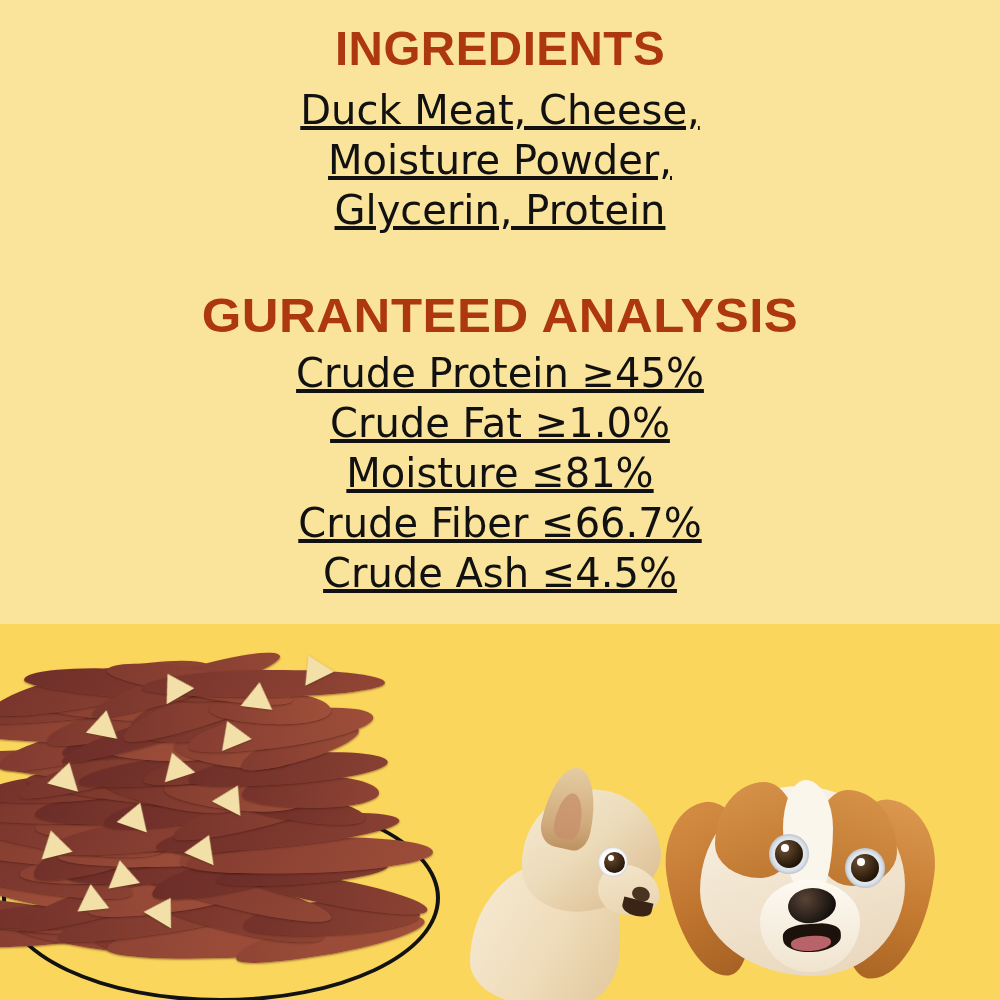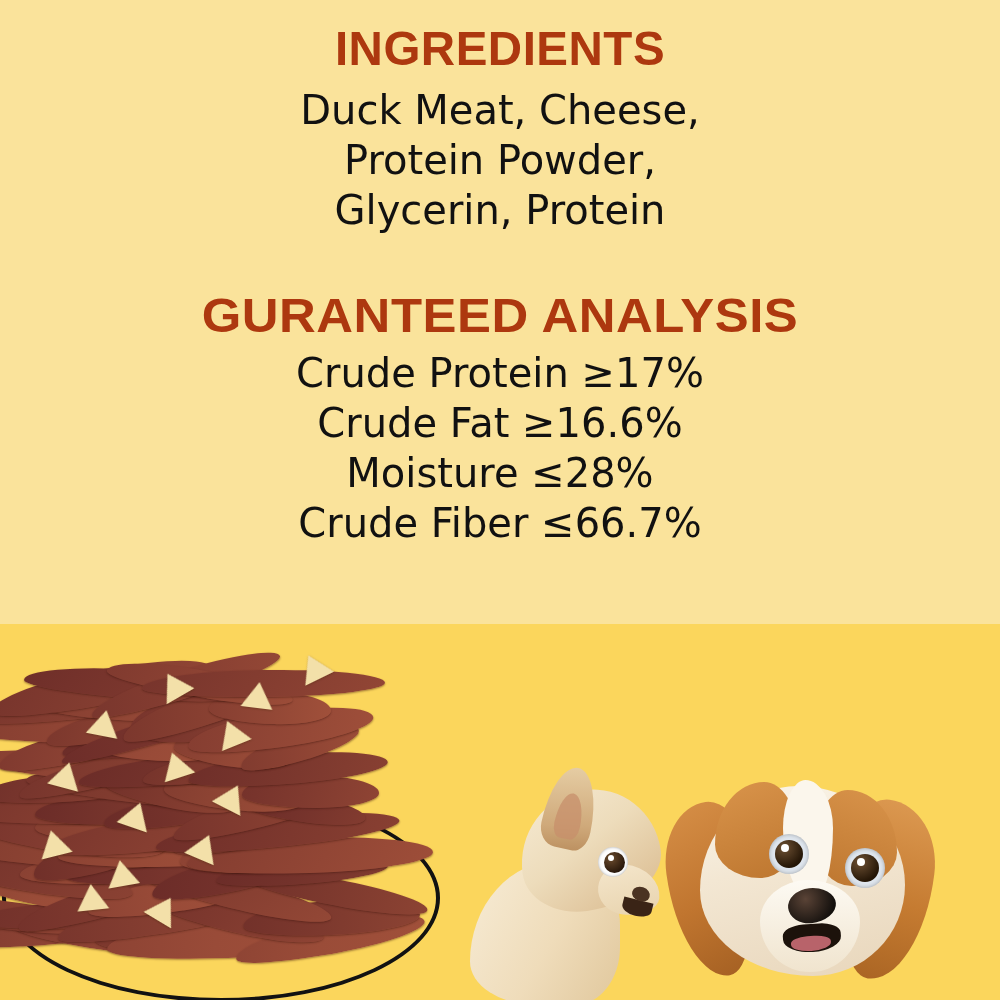--- a/index.html
+++ b/index.html
@@ -62,21 +62,21 @@
     text-align: center;
     color: #111111;
     font-family: "DejaVu Sans", sans-serif;
     font-weight: 400;
     font-size: 40px;
     line-height: 50px;
   }
   #ingredients-list { top: 85px; }
   #analysis-list    { top: 348px; }
 
-  .body-line { display: block; white-space: nowrap; }
+  .body-line { display: block; white-space: nowrap; text-decoration: underline; }
 
   
   #photo-band {
     position: absolute;
     left: 0; top: 624px;
     width: 1000px;
     height: 376px;
     background: #fbd65c;
     overflow: hidden;
     z-index: 1;
@@ -287,31 +287,32 @@
 <body>
 
 <div id="label">
 
   <div id="info-panel">
 
     <div id="ingredients-heading" class="heading">INGREDIENTS</div>
 
     <div id="ingredients-list" class="body-list">
       <span class="body-line">Duck Meat, Cheese,</span>
-      <span class="body-line">Protein Powder,</span>
+      <span class="body-line">Moisture Powder,</span>
       <span class="body-line">Glycerin, Protein</span>
     </div>
 
     <div id="analysis-heading" class="heading">GURANTEED ANALYSIS</div>
 
     <div id="analysis-list" class="body-list">
-      <span class="body-line">Crude Protein ≥17%</span>
-      <span class="body-line">Crude Fat ≥16.6%</span>
-      <span class="body-line">Moisture ≤28%</span>
+      <span class="body-line">Crude Protein ≥45%</span>
+      <span class="body-line">Crude Fat ≥1.0%</span>
+      <span class="body-line">Moisture ≤81%</span>
       <span class="body-line">Crude Fiber ≤66.7%</span>
+      <span class="body-line">Crude Ash ≤4.5%</span>
     </div>
   </div>
 
   <div id="photo-band">
 
     <div id="jerky-plate">
       <div id="plate-rim"></div>
       <div class="jerky-pile" id="pile">
           <div class="strip" style="left: -64.568px; top: 288px; width: 192.903px; height: 25.3857px; transform: rotate(-2.7deg); background: linear-gradient(93deg, rgb(123, 55, 46) 0%, rgb(135, 63, 50) 45%, rgb(150, 73, 55) 100%); z-index: 10;"></div>
           <div class="strip" style="left: 33.2689px; top: 288px; width: 196.625px; height: 28.9299px; transform: rotate(7.4deg); background: linear-gradient(93deg, rgb(129, 59, 48) 0%, rgb(141, 67, 52) 45%, rgb(156, 77, 57) 100%); z-index: 10;"></div>

